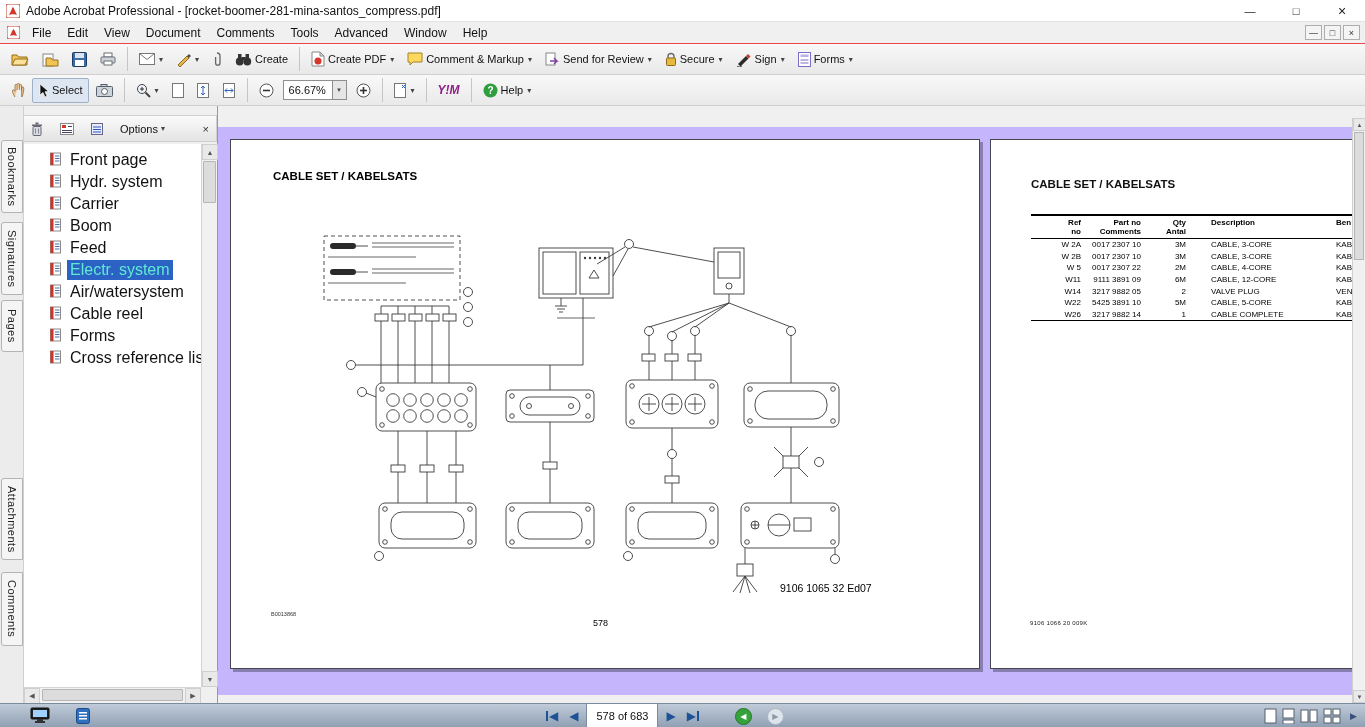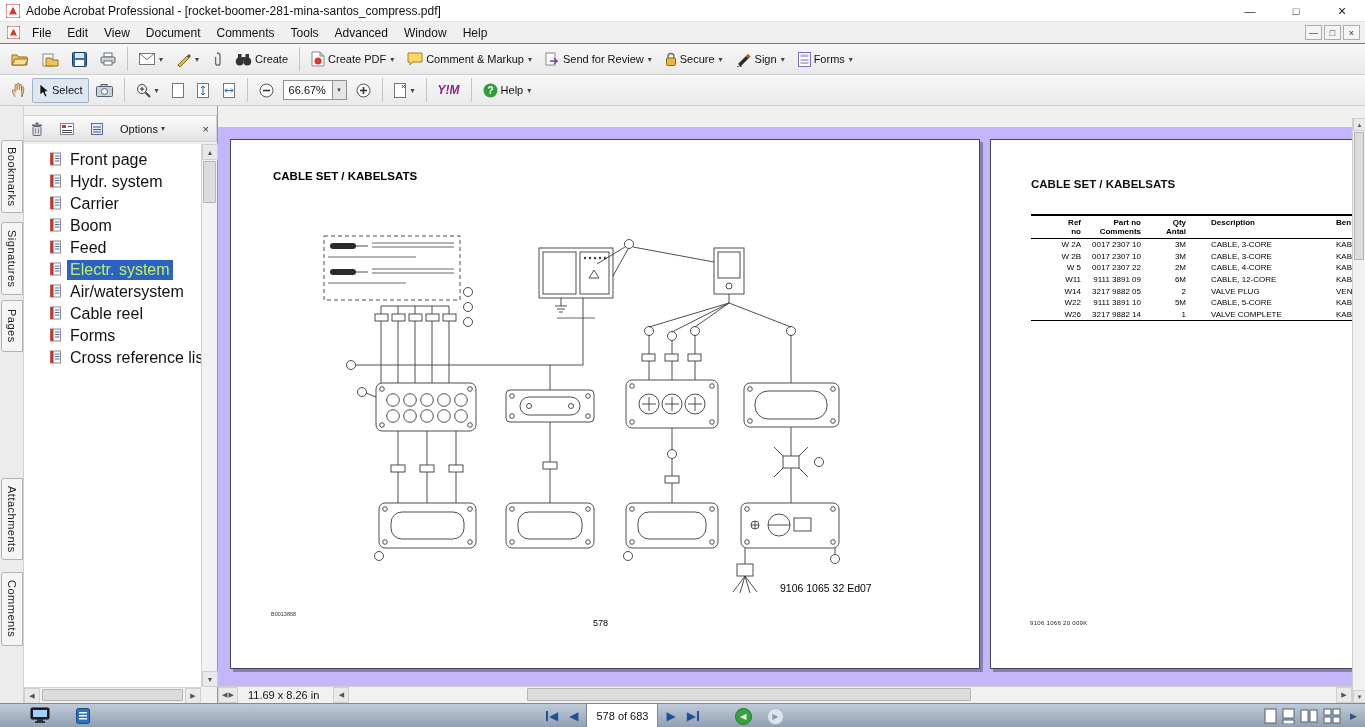--- a/index.html
+++ b/index.html
@@ -41,21 +41,21 @@
 .vtab span{writing-mode:vertical-rl;font-size:11px;color:#222;letter-spacing:.5px}
 
 
 .panel{position:absolute;left:24px;top:106px;width:194px;height:597px;background:#f0f0f0;border-right:1px solid #999}
 .panel-header{position:absolute;top:9px;left:0;right:0;height:27px;background:linear-gradient(#fbfbfb,#e3e3e3);border:1px solid #cfcfcf;border-left:none;display:flex;align-items:center;gap:17px;padding:0 7px}
 .ph-label{font-size:11px;display:flex;align-items:center;gap:2px}
 .ph-close{margin-left:auto;font-size:11px;color:#333}
 .bm-list{position:absolute;top:38px;left:0;right:16px;bottom:16px;background:#fff;overflow:hidden;padding-top:5px}
 .bm-row{display:flex;align-items:center;gap:5px;height:22px;padding-left:25px}
 .bm-label{font-size:16px;padding:1px 3px;white-space:nowrap}
-.bm-label.sel{background:#2c62c4;color:#bef264}
+.bm-label.sel{background:#2c62c4;color:#5eead4}
 .panel-vscroll{position:absolute;top:38px;right:0;width:16px;bottom:16px;background:#f1f1f1;border-left:1px solid #d4d4d4}
 .panel-hscroll{position:absolute;left:0;right:16px;bottom:0;height:16px;background:#f1f1f1;border-top:1px solid #d4d4d4;display:flex;align-items:center}
 .sarrow{width:16px;height:16px;display:flex;align-items:center;justify-content:center;font-size:7px;color:#555;background:#e9e9e9;border:1px solid #cfcfcf;flex:0 0 auto}
 .strack{flex:1;position:relative;height:100%}
 .sthumb{position:absolute;background:#dcdcdc;border:1px solid #b5b5b5;border-radius:1px}
 
 
 .docarea{position:absolute;left:218px;top:127px;width:1134px;height:568px;background:#c4b5fd;overflow:hidden}
 .page{position:absolute;background:#fff;border:1px solid #44474b;box-shadow:3px 3px 0 rgba(0,0,0,.3)}
 .page-left{left:12px;top:12px;width:750px;height:530px}
@@ -814,50 +814,38 @@
             </div>
             <div class="trow">
               <div class="tc c0">W14</div>
               <div class="tc c1">3217 9882 05</div>
               <div class="tc c2">2</div>
               <div class="tc c3">VALVE PLUG</div>
               <div class="tc c4">VEN</div>
             </div>
             <div class="trow">
               <div class="tc c0">W22</div>
-              <div class="tc c1">9111 3891 10</div>
+              <div class="tc c1">5425 3891 10</div>
               <div class="tc c2">5M</div>
               <div class="tc c3">CABLE, 5-CORE</div>
               <div class="tc c4">KAB</div>
             </div>
             <div class="trow">
               <div class="tc c0">W26</div>
               <div class="tc c1">3217 9882 14</div>
               <div class="tc c2">1</div>
-              <div class="tc c3">VALVE COMPLETE</div>
+              <div class="tc c3">CABLE COMPLETE</div>
               <div class="tc c4">KAB</div>
             </div>
           </div>
       </div>
       <div class="pr-code">9106 1066 20  009K</div>
     </div>
   </div>
 
-  <div class="doc-hscroll">
-    <div class="splitbtn">
-        <span>◀</span>
-        <span>▶</span>
-      </div>
-    <span class="pagesize">11.69 x 8.26 in</span>
-    <div class="sarrow">◀</div>
-    <div class="strack">
-        <div class="sthumb" style="top:1px;left:18%;width:45%;height:13px"></div>
-      </div>
-    <div class="sarrow">▶</div>
-  </div>
 
   <div class="doc-vscroll">
     <div class="va" style="top:0">▲</div>
     <div class="vthumb" style="top:14px;height:128px"></div>
     <div class="va" style="bottom:0">▼</div>
   </div>
 
   <div class="statusbar">
     <div class="sb-left">
       <span class="ico">

